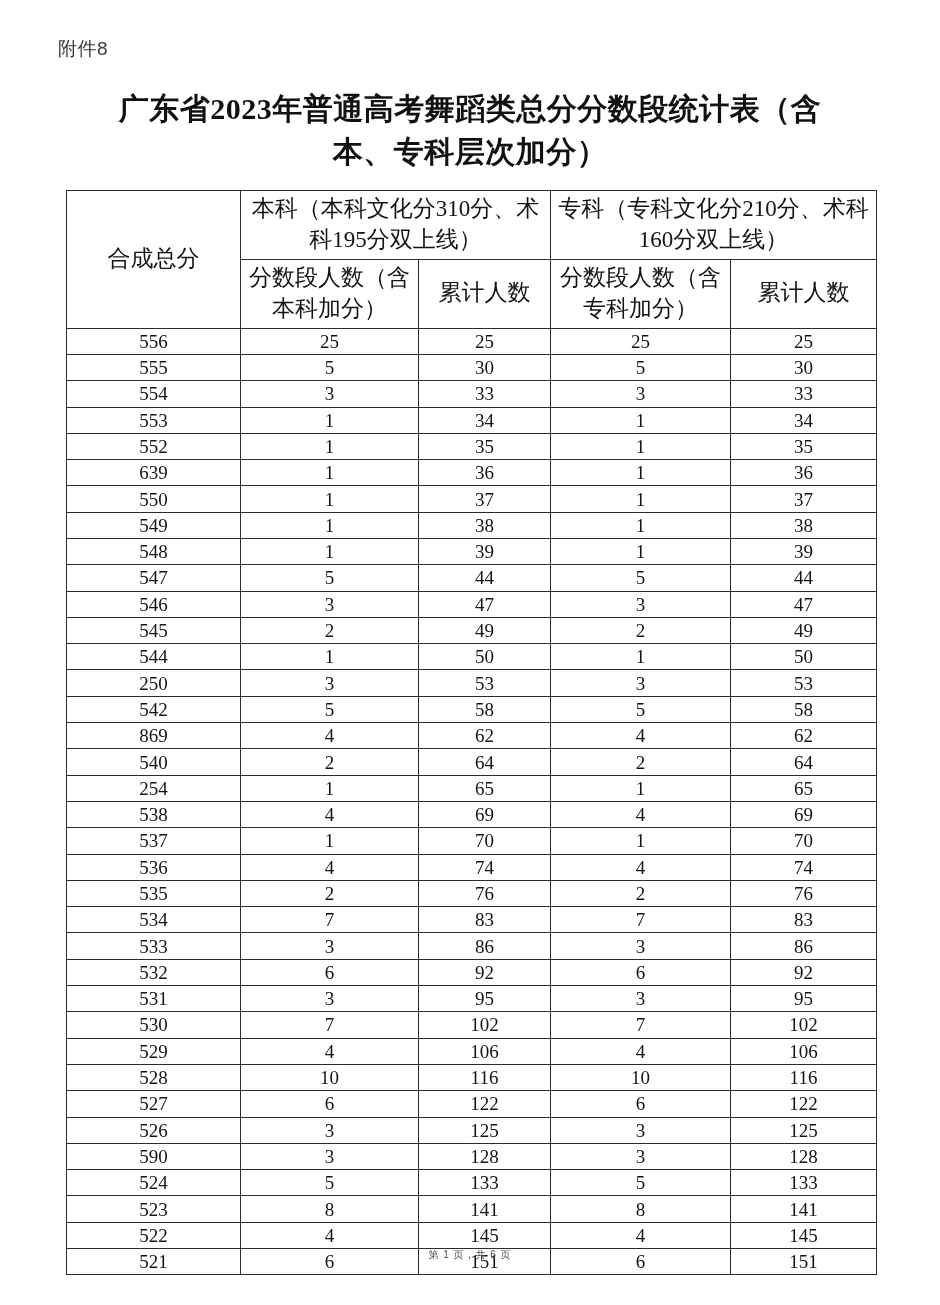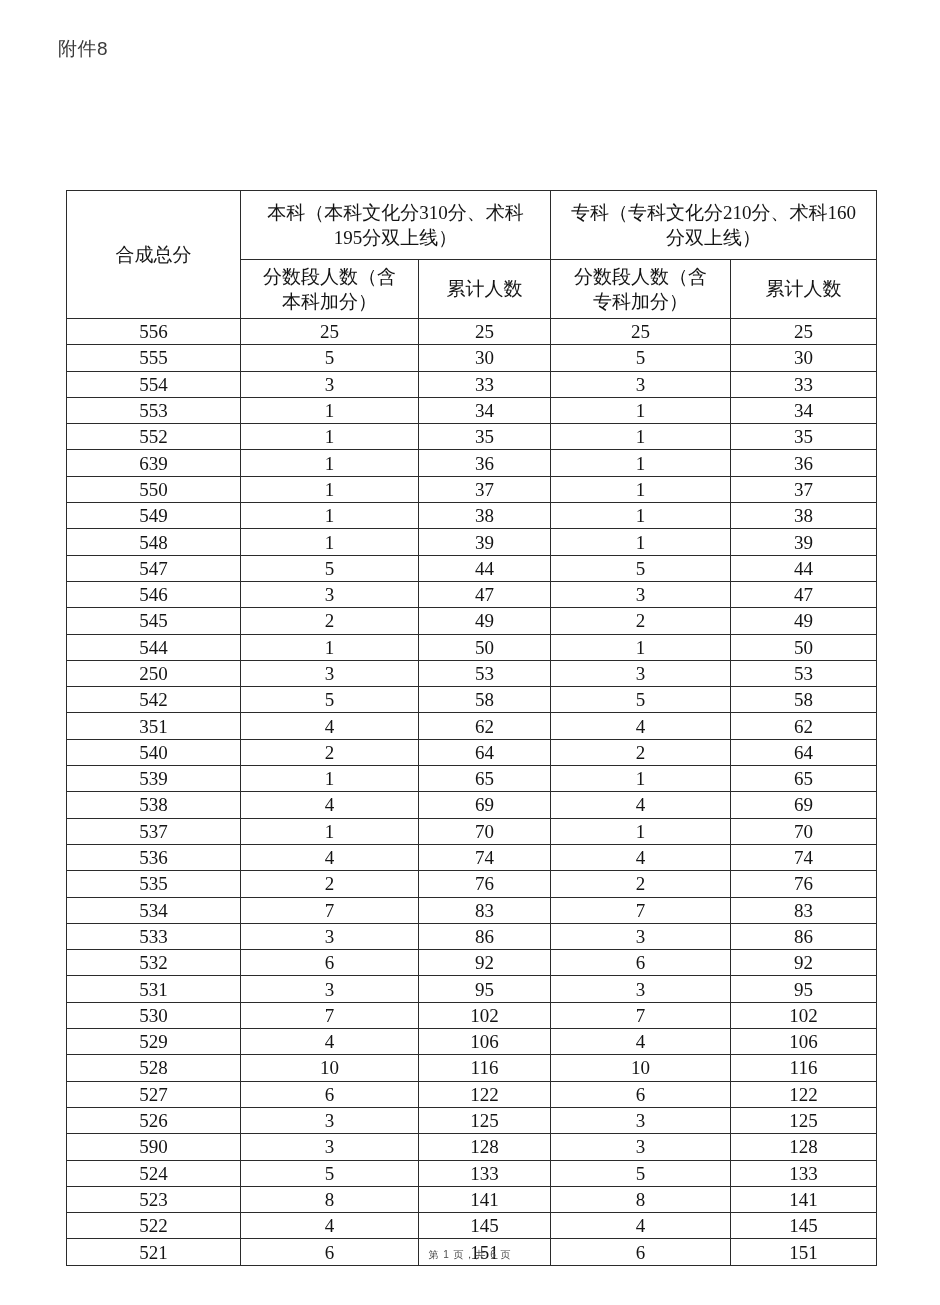--- a/index.html
+++ b/index.html
@@ -66,23 +66,23 @@
   table.score-table td {
     border: 1px solid #2b2b2b;
     text-align: center;
     vertical-align: middle;
     color: #141414;
   }
 
   
   table.score-table th {
     font-weight: normal;
-    font-size: 19px;
+    font-size: 23px;
     line-height: 1.34;
-    padding: 3px 16px;
+    padding: 3px 0;
   }
 
   th.col-total {
     width: 174px;
     font-size: 20px;
   }
   th.group-head {
     font-size: 19.5px;
     height: 62px;
     padding: 2px 3px;
@@ -120,20 +120,24 @@
     letter-spacing: 1px;
   }
 </style>
 </head>
 <body>
 
 <div class="page">
 
   <div class="attachment-label">附件8</div>
 
+  <div class="doc-title">
+    <div>广东省2023年普通高考舞蹈类总分分数段统计表（含</div>
+    <div>本、专科层次加分）</div>
+  </div>
 
   <div class="table-wrap">
     <table class="score-table">
       <colgroup>
         <col class="c1">
           <col class="c2">
           <col class="c3">
           <col class="c4">
           <col class="c5">
       </colgroup>
@@ -250,35 +254,35 @@
             <td>53</td>
           </tr>
           <tr>
             <td>542</td>
             <td>5</td>
             <td>58</td>
             <td>5</td>
             <td>58</td>
           </tr>
           <tr>
-            <td>351</td>
+            <td>869</td>
             <td>4</td>
             <td>62</td>
             <td>4</td>
             <td>62</td>
           </tr>
           <tr>
             <td>540</td>
             <td>2</td>
             <td>64</td>
             <td>2</td>
             <td>64</td>
           </tr>
           <tr>
-            <td>539</td>
+            <td>254</td>
             <td>1</td>
             <td>65</td>
             <td>1</td>
             <td>65</td>
           </tr>
           <tr>
             <td>538</td>
             <td>4</td>
             <td>69</td>
             <td>4</td>

